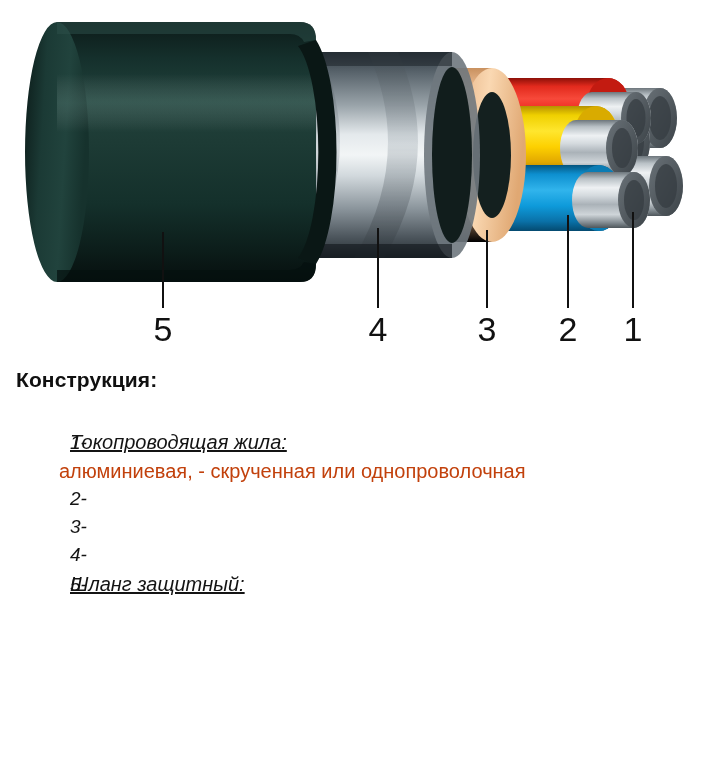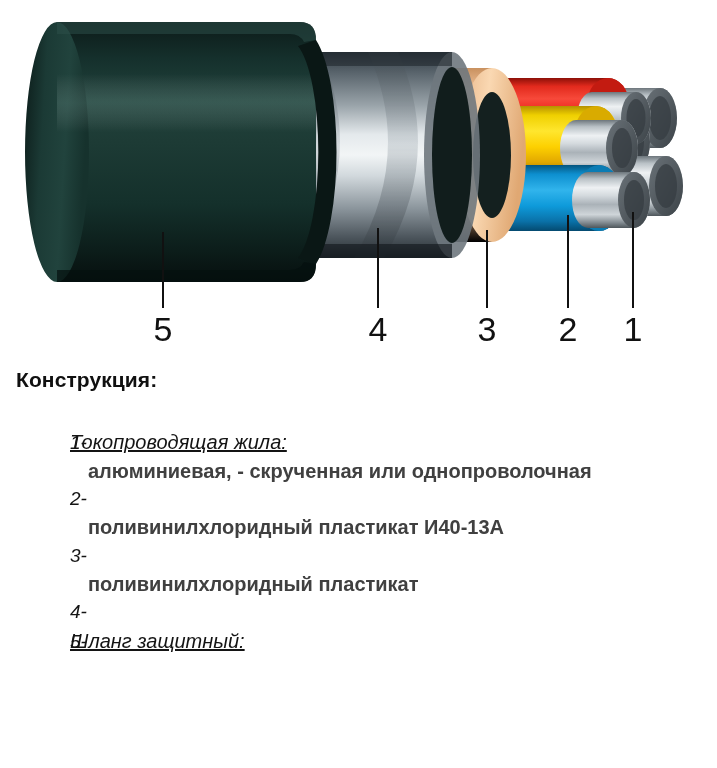--- a/index.html
+++ b/index.html
@@ -61,25 +61,24 @@
     font-size:20px;
     font-style:italic;
     color:#141414;
     white-space:nowrap;
     text-decoration:underline;
   }
   .legend-head .plain{
     font-style:normal;
   }
   .legend-sub{
-    padding-left:88px;
+    padding-left:59px;
     font-size:20px;
-    color:#404040;
+    color:#c2410c;
     line-height:1.42;
-    font-weight:bold;
   }
   .legend-row{line-height:1.42;}
 </style>
 </head>
 <body>
 
 <div id="diagram">
 
   <svg id="cable-svg" width="717" height="352" viewBox="0 0 717 352">
     <defs>
@@ -306,28 +305,26 @@
         <span class="legend-marker">1-</span>
         <span class="legend-head"><span>Токопроводящая жила:</span><span class="plain"></span></span>
       </div>
       <div class="legend-sub">алюминиевая, - скрученная или однопроволочная</div>
     </div>
 
     <div class="legend-item">
       <div class="legend-row">
         <span class="legend-marker">2-</span>
       </div>
-      <div class="legend-sub">поливинилхлоридный пластикат И40-13А</div>
     </div>
 
     <div class="legend-item">
       <div class="legend-row">
         <span class="legend-marker">3-</span>
       </div>
-      <div class="legend-sub">поливинилхлоридный пластикат</div>
     </div>
 
     <div class="legend-item">
       <div class="legend-row">
         <span class="legend-marker">4-</span>
       </div>
     </div>
 
     <div class="legend-item">
       <div class="legend-row">

